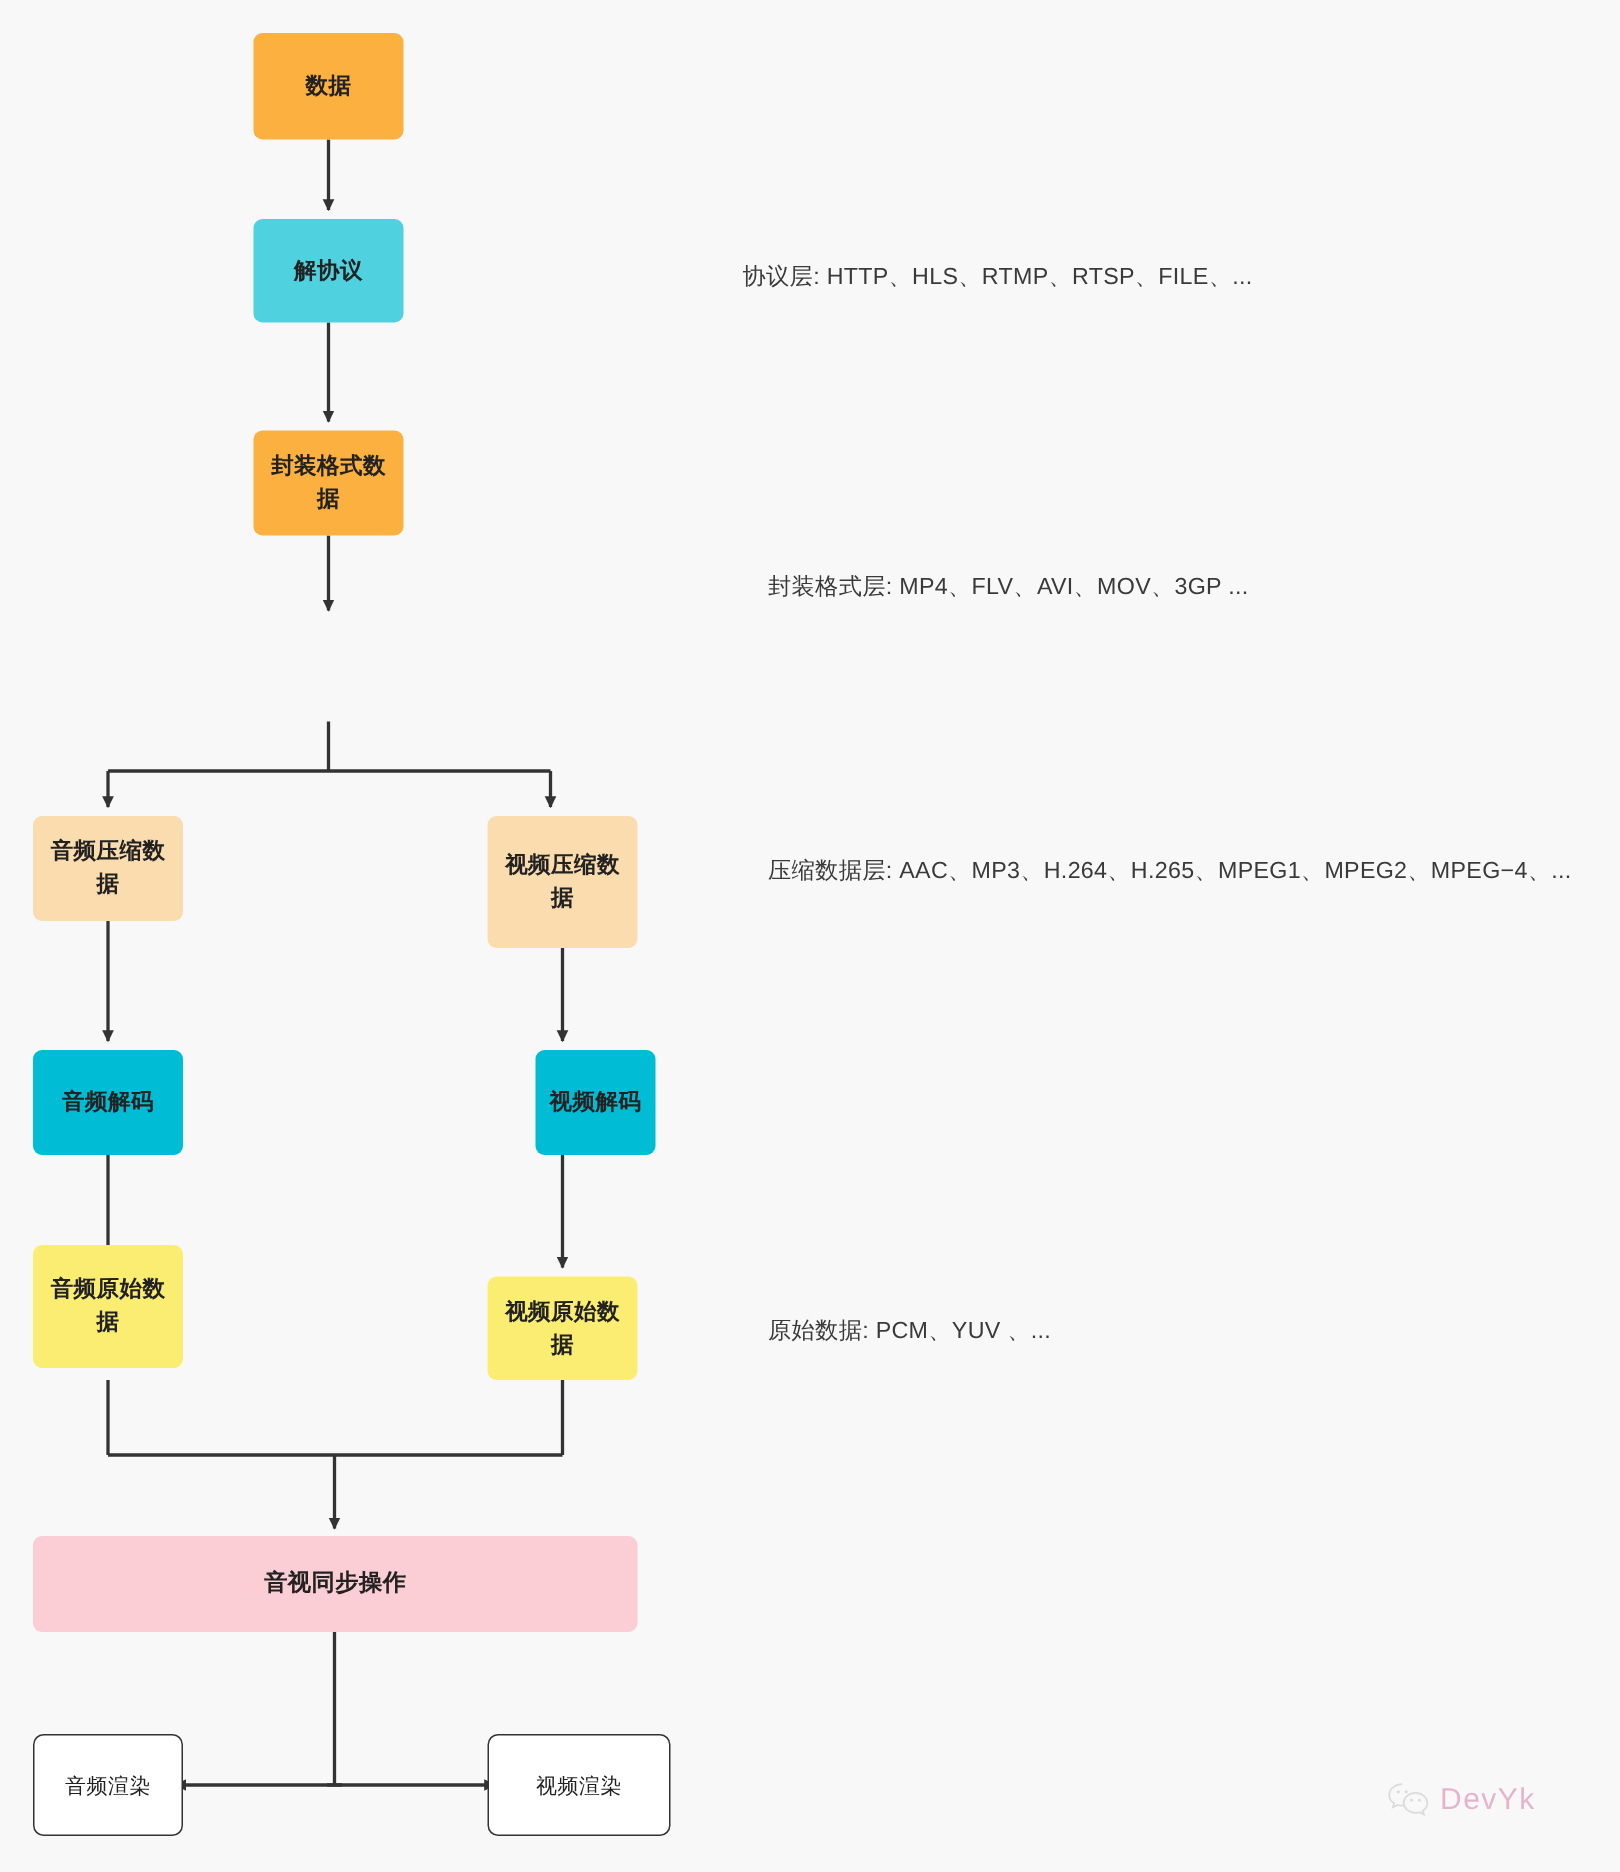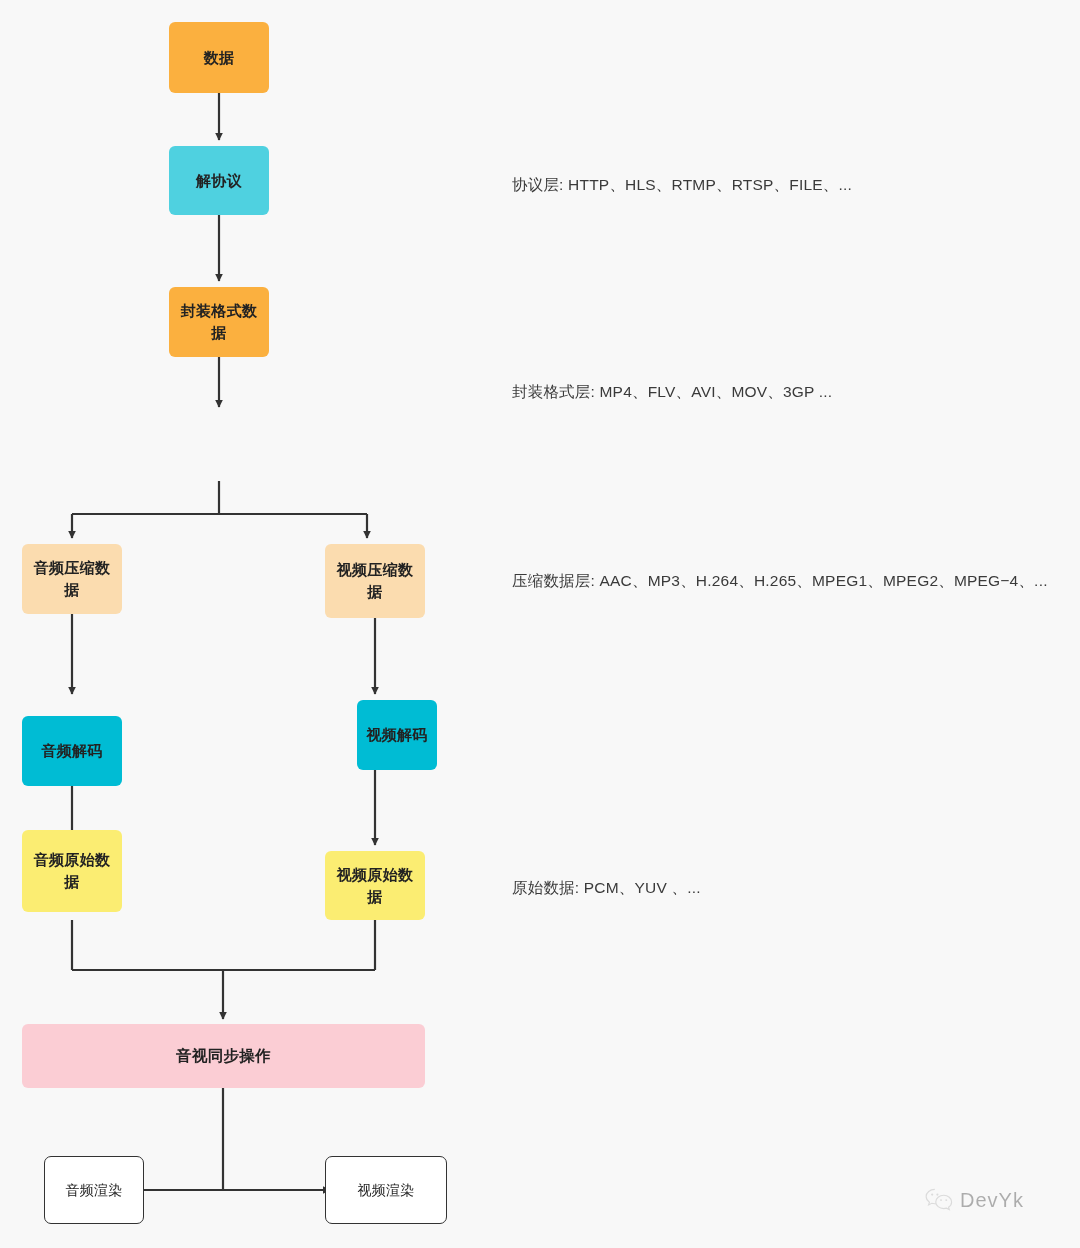--- a/index.html
+++ b/index.html
@@ -62,21 +62,21 @@
   }
   .watermark {
     position: absolute;
     display: flex;
     align-items: center;
     gap: 7px;
     opacity: 0.30;
   }
   .watermark-text {
     font-size: 20px;
-    color: #000000;
+    color: #be185d;
     letter-spacing: 1px;
     font-weight: 400;
   }
   .wechat-icon {
     width: 28px;
     height: 24px;
     display: block;
   }
 </style>
 </head>
@@ -131,53 +131,53 @@
 
   <div class="node" style="left:169px; top:287px; width:100px; height:70px; background:#fbb03f;">
     <span class="node-label">封装格式数据</span>
   </div>
 
 
   <div class="node" style="left:22px; top:544px; width:100px; height:70px; background:#fbdcaf;">
     <span class="node-label">音频压缩数据</span>
   </div>
 
-  <div class="node" style="left:325px; top:544px; width:100px; height:74px; background:#fbdcaf;">
+  <div class="node" style="left:325px; top:544px; width:100px; height:88px; background:#fbdcaf;">
     <span class="node-label">视频压缩数据</span>
   </div>
 
-  <div class="node" style="left:22px; top:700px; width:100px; height:70px; background:#00bcd4;margin-top:16px;">
+  <div class="node" style="left:22px; top:700px; width:100px; height:70px; background:#00bcd4;">
     <span class="node-label">音频解码</span>
   </div>
 
   <div class="node" style="left:325px; top:700px; width:80px; height:70px; background:#00bcd4;margin-left:32px;">
     <span class="node-label">视频解码</span>
   </div>
 
   <div class="node" style="left:22px; top:830px; width:100px; height:82px; background:#fbed72;align-items:center;">
     <span class="node-label">音频原始数据</span>
   </div>
 
   <div class="node" style="left:325px; top:851px; width:100px; height:69px; background:#fbed72;">
     <span class="node-label">视频原始数据</span>
   </div>
 
   <div class="node wide-node" style="left:22px; top:1024px; width:403px; height:64px; background:#fbcdd4;justify-content:flex-end;">
     <span class="node-label">音视同步操作</span>
   </div>
 
-  <div class="node plain-node" style="left:22px; top:1156px; width:100px; height:68px;margin-left:22px;">
+  <div class="node plain-node" style="left:22px; top:1156px; width:100px; height:68px;">
     <span class="node-label">音频渲染</span>
   </div>
 
   <div class="node plain-node" style="left:325px; top:1156px; width:122px; height:68px;">
     <span class="node-label">视频渲染</span>
   </div>
 
-  <div class="annotation" style="left:512px; top:174px;">协议层: HTTP、HLS、RTMP、RTSP、FILE、...</div>
+  <div class="annotation" style="left:495px; top:174px;">协议层: HTTP、HLS、RTMP、RTSP、FILE、...</div>
 
   <div class="annotation" style="left:512px; top:381px;">封装格式层: MP4、FLV、AVI、MOV、3GP ...</div>
 
   <div class="annotation" style="left:512px; top:570px;">压缩数据层: AAC、MP3、H.264、H.265、MPEG1、MPEG2、MPEG−4、...</div>
 
   <div class="annotation" style="left:512px; top:877px;">原始数据: PCM、YUV 、...</div>
 
   <div class="watermark" style="left:925px; top:1188px;">
     <svg class="wechat-icon" viewBox="0 0 32 27" xmlns="http://www.w3.org/2000/svg">
       <g fill="none" stroke="#9a9a9a" stroke-width="1.3">

